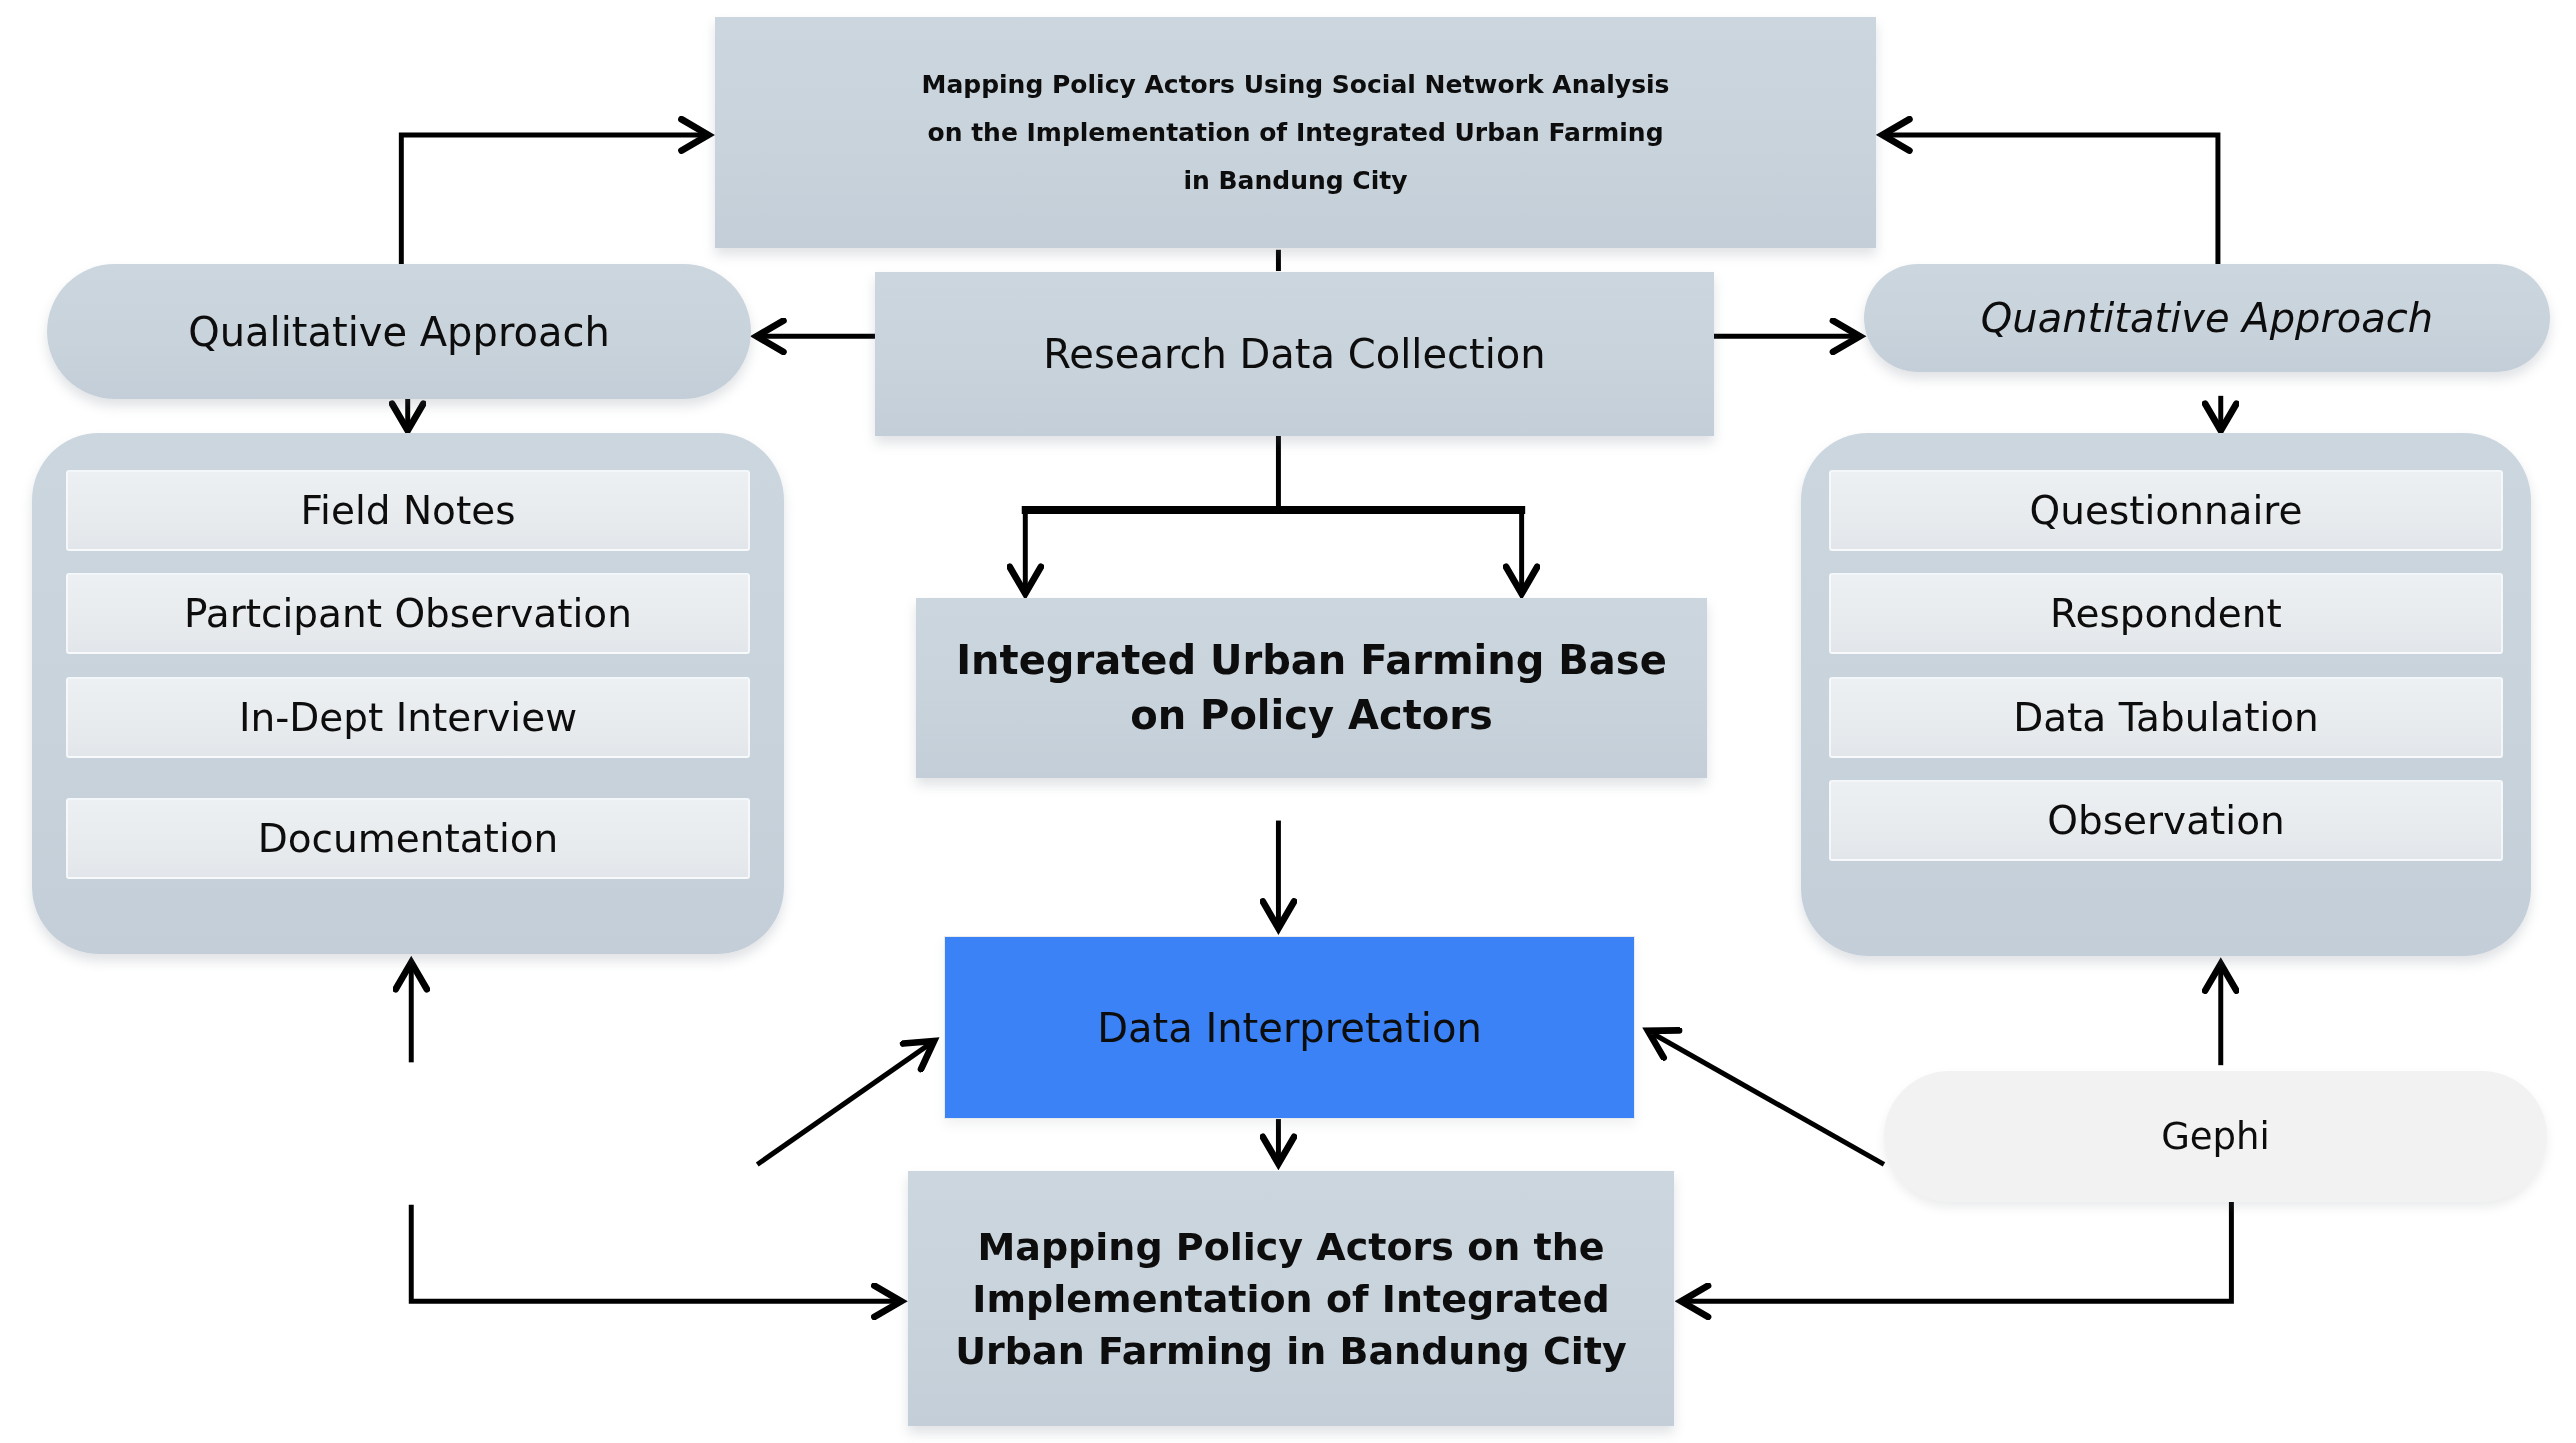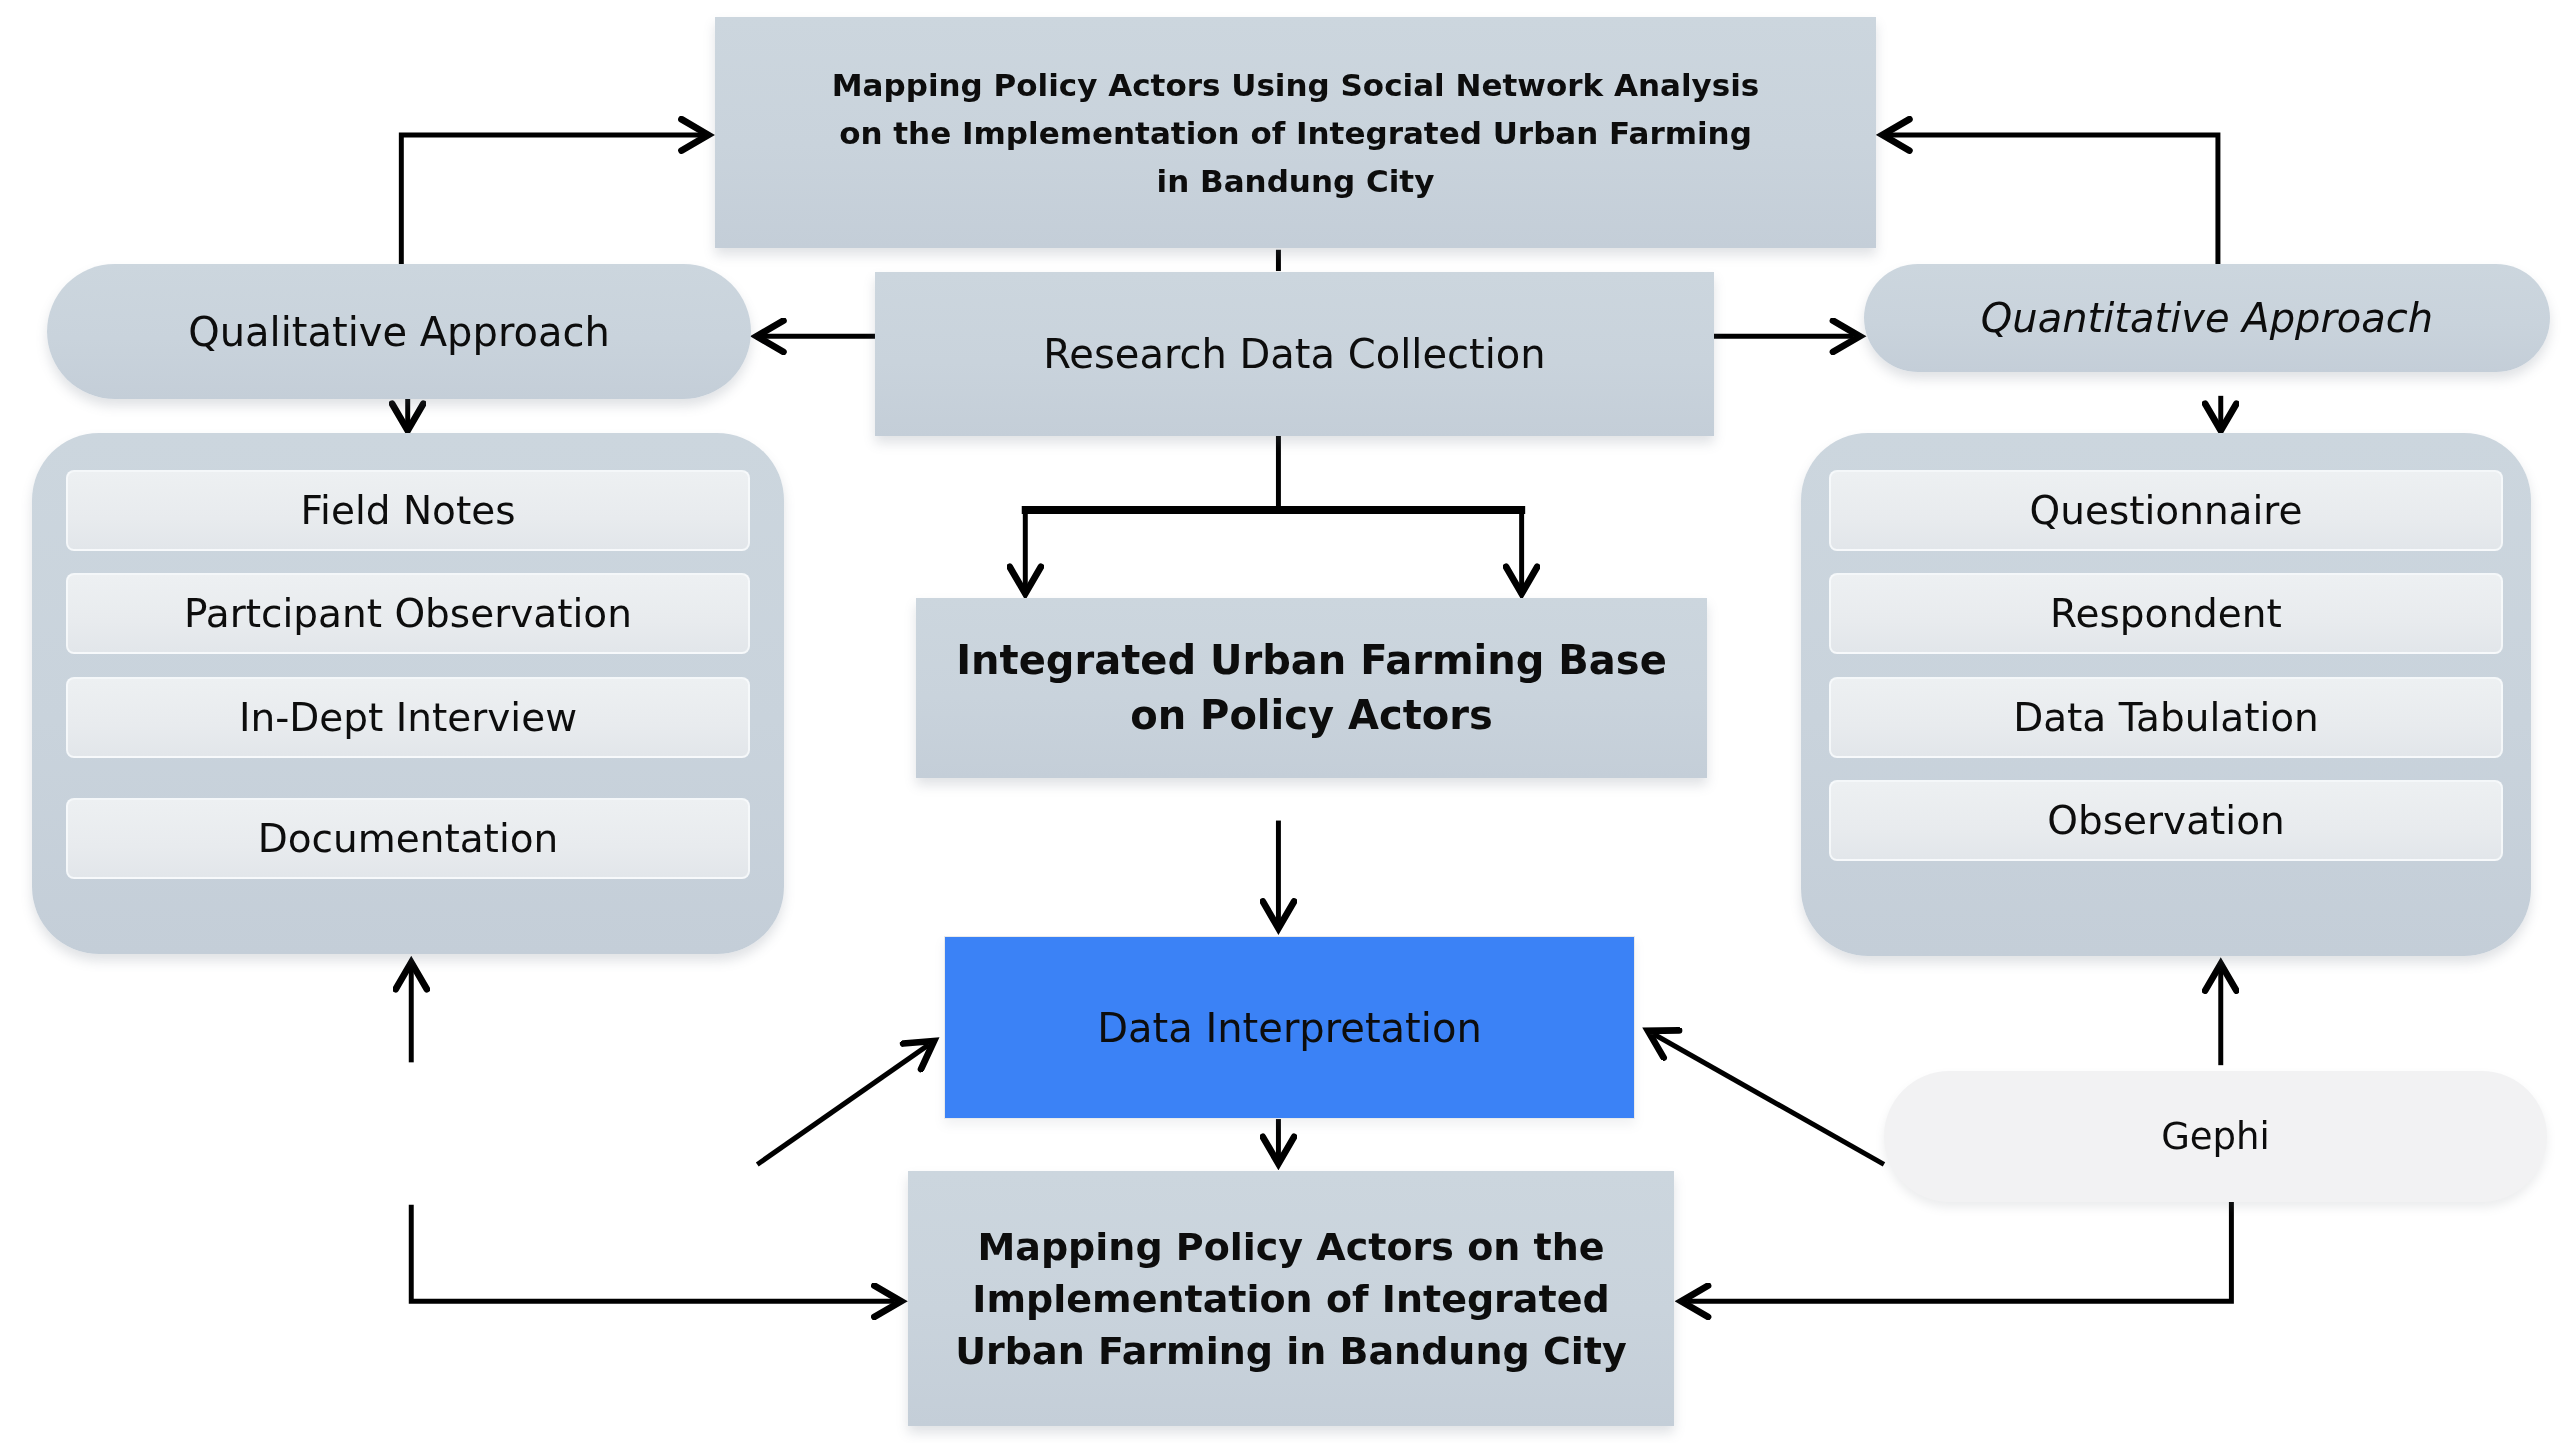--- a/index.html
+++ b/index.html
@@ -18,27 +18,27 @@
   }
   .light{
     background:#f2f2f3;
     box-shadow:0 5.7px 10px rgba(120,128,138,0.14);
   }
   .pill{border-radius:708px;}
   .container-box{border-radius:67px;}
   .item{
     position:absolute;left:34px;display:flex;align-items:center;justify-content:center;
     background:linear-gradient(180deg,#edf0f2 0%,#e8ebee 60%,#e2e6ea 100%);
-    border:2.1px solid rgba(250,252,253,0.75);border-radius:8px;box-sizing:border-box;
+    border:2.1px solid rgba(250,252,253,0.75);border-radius:3px;box-sizing:border-box;
     font-size:39px;
   }
   .t-regular{font-size:40px;font-weight:400;}
   .t-bold{font-weight:700;}
   .line{display:block;}
-  .title-lines .line{font-size:31px;line-height:48px;}
+  .title-lines .line{font-size:25px;line-height:48px;}
   .iuf-lines .line{font-size:40px;line-height:55px;}
   .map-lines .line{font-size:38px;line-height:52px;}
   .sna-lines .line{font-size:37px;line-height:51px;}
   .di-box{background:#3b82f6;border:1.4px solid #e9eaeb;box-shadow:0 5.7px 10px rgba(120,128,138,0.10);}
 </style>
 </head>
 <body>
 
 <div class="canvas">
 

